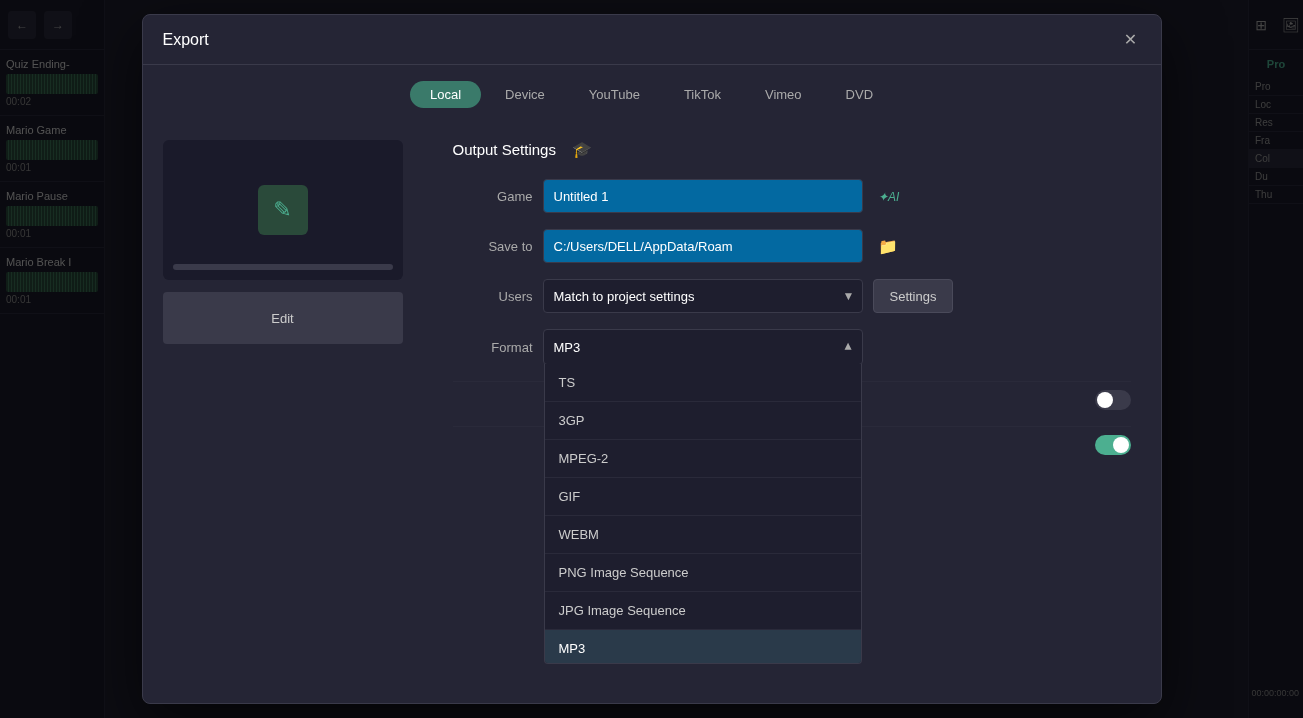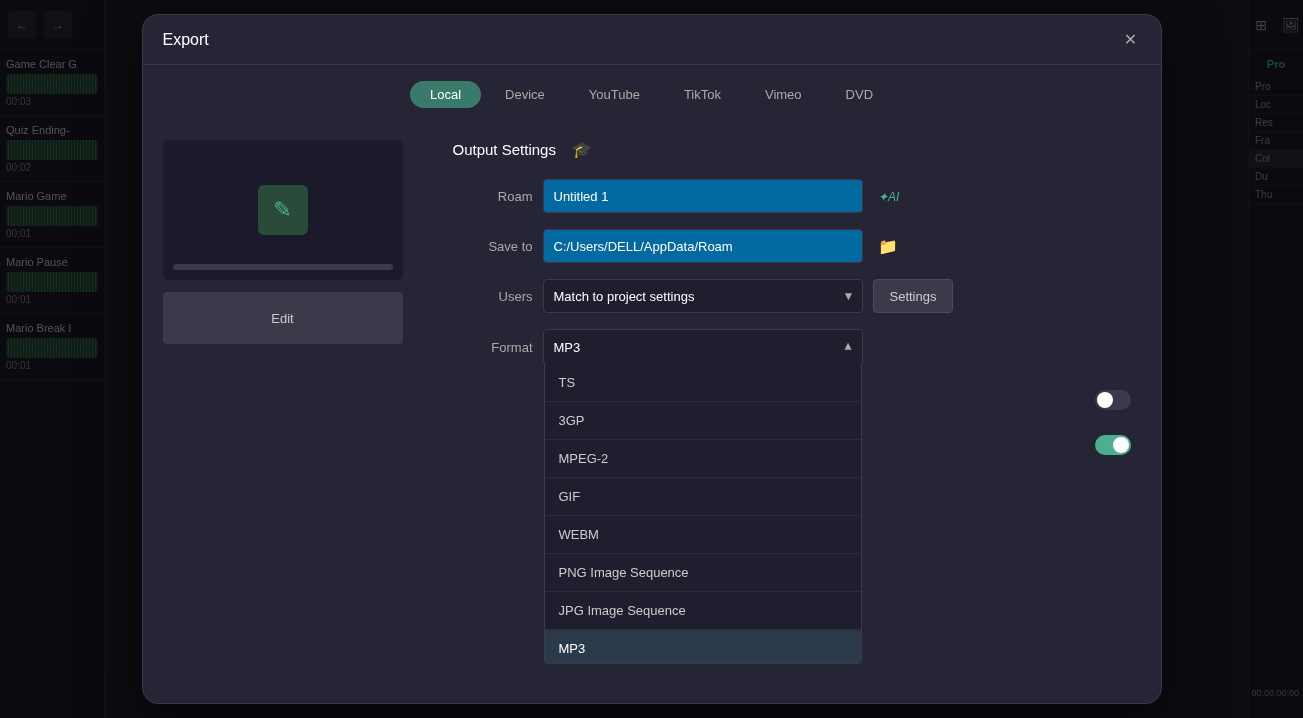--- a/index.html
+++ b/index.html
@@ -137,21 +137,21 @@
       align-items: center;
       justify-content: center;
       z-index: 100;
     }
 
     
     .export-dialog {
       width: 1020px;
       height: 690px;
       background: #252535;
-      border-radius: 16px;
+      border-radius: 8px;
       border: 1px solid #3a3a4a;
       position: relative;
       display: flex;
       flex-direction: column;
       box-shadow: 0 20px 60px rgba(0,0,0,0.6);
     }
 
     .dialog-header {
       height: 50px;
       display: flex;
@@ -493,25 +493,20 @@
 <body>
 
 <div class="app-bg"></div>
 
 <div class="sidebar-left">
   <div class="sidebar-top-bar">
     <div class="nav-btn">←</div>
     <div class="nav-btn">→</div>
   </div>
 
-  <div class="media-item">
-    <div class="media-item-title">Game Clear G</div>
-    <div class="media-waveform"></div>
-    <div class="media-time">00:03</div>
-  </div>
   <div class="media-item">
     <div class="media-item-title">Quiz Ending-</div>
     <div class="media-waveform"></div>
     <div class="media-time">00:02</div>
   </div>
   <div class="media-item">
     <div class="media-item-title">Mario Game</div>
     <div class="media-waveform"></div>
     <div class="media-time">00:01</div>
   </div>
@@ -572,21 +567,21 @@
         <button class="edit-btn">Edit</button>
       </div>
 
       <div class="settings-panel">
         <div class="settings-header">
           <span class="settings-title">Output Settings</span>
           <span class="settings-icon">🎓</span>
         </div>
 
         <div class="form-row">
-          <span class="form-label">Roam</span>
+          <span class="form-label">Game</span>
           <input class="form-input" type="text" value="Untitled 1" style="">
           <div class="ai-btn" title="AI">
             <svg width="22" height="16" viewBox="0 0 22 16" fill="none">
               <text x="0" y="13" font-size="12" fill="#4caf90" font-style="italic">✦AI</text>
             </svg>
           </div>
         </div>
 
         <div class="form-row">
           <span class="form-label">Save to</span>

